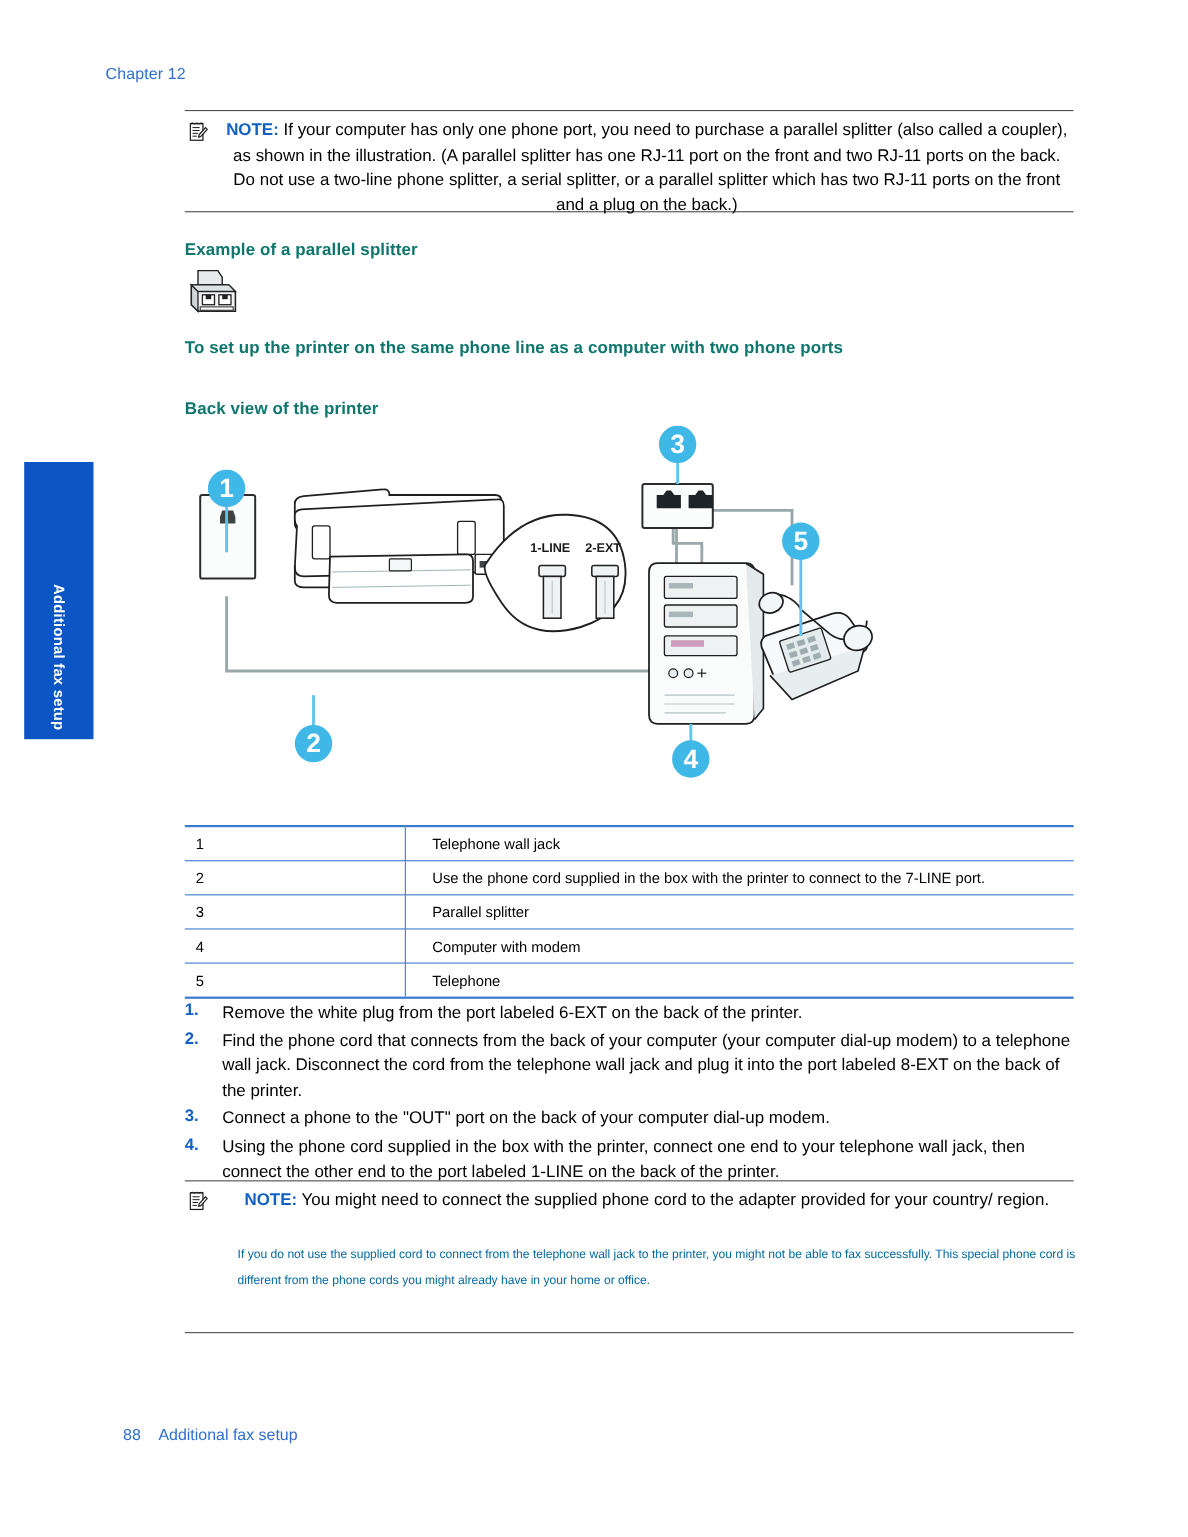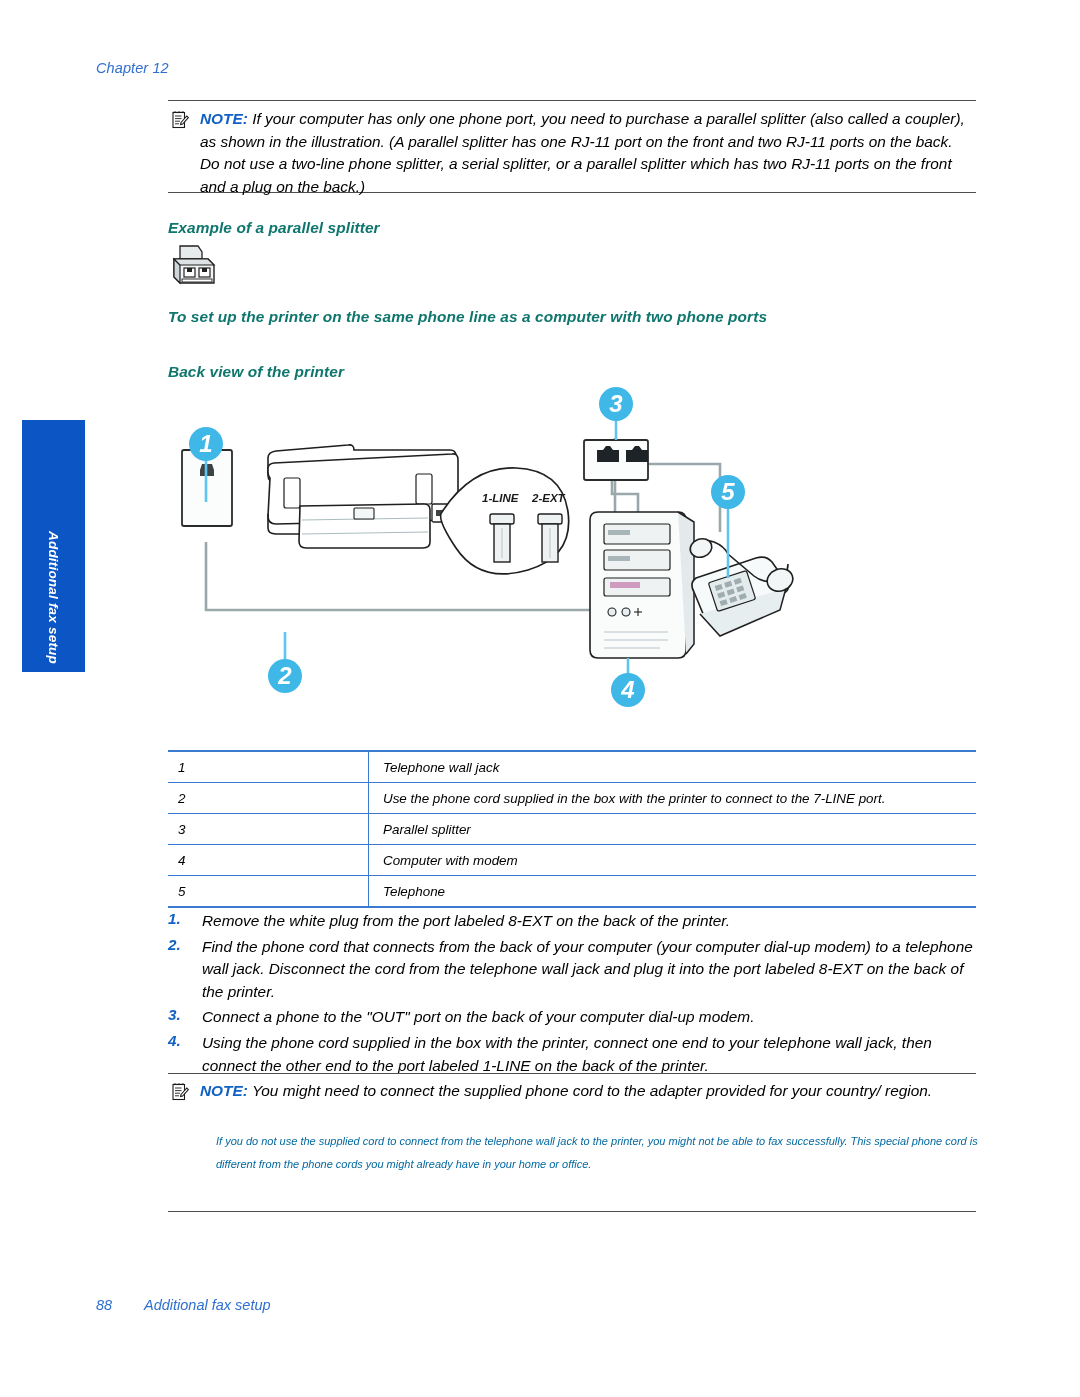--- a/index.html
+++ b/index.html
@@ -2,21 +2,21 @@
 <html><head>
 <meta charset="utf-8">
 <style>
   html,body{margin:0;padding:0;}
   body{
     width:1080px;height:1397px;background:#ffffff;
     font-family:"Liberation Sans", sans-serif;
     color:#000;position:relative;overflow:hidden;
     -webkit-font-smoothing:antialiased;
   }
-  .page{position:absolute;inset:0;font-style:italic;}
+  .page{position:absolute;inset:0;}
 
   
   .chapter{
     position:absolute;left:96px;top:60px;
     font-size:14.5px;color:#2f6fd0;letter-spacing:.1px;
   }
 
   
   .side-tab{
     position:absolute;left:22px;top:420px;width:63px;height:252px;
@@ -28,21 +28,21 @@
     translate:63px 0;
     display:flex;align-items:center;justify-content:flex-end;
     color:#fff;font-size:13.5px;font-weight:bold;letter-spacing:.2px;
     padding-right:8px;box-sizing:border-box;
   }
 
   
   .rule{position:absolute;background:#4d4d4d;height:1.4px;}
 
   
-  .note{position:absolute;}
+  .note{position:absolute;text-align:center;}
   .note .note-icon{
     position:absolute;left:0;top:3px;width:17px;height:18px;
   }
   .note .note-body{
     margin-left:28px;font-size:15.4px;line-height:22.6px;color:#000;
   }
   .note-word{color:#1160c4;font-weight:bold;}
 
   
   .h-bold{
@@ -61,40 +61,40 @@
     position:absolute;left:168px;top:750px;width:808px;
     border-collapse:collapse;font-size:13.4px;color:#000;
   }
   .tbl td{
     border-bottom:1.1px solid #3a7ad0;
     padding:7px 0 7px 10px;height:16px;vertical-align:middle;
   }
   .tbl tr:first-child td{border-top:2.6px solid #3a7ad0;}
   .tbl tr:last-child td{border-bottom:2.6px solid #3a7ad0;}
   .tbl td.c1{width:190px;border-right:1.6px solid #3a7ad0;}
-  .tbl td.c2{padding-left:14px;}
+  .tbl td.c2{padding-left:24px;}
 
   
   .steps{position:absolute;left:168px;top:910px;width:812px;}
   .step{position:relative;margin-bottom:3px;min-height:20px;}
   .step-num{
     position:absolute;left:0;top:0;width:26px;text-align:left;
     font-size:15.2px;font-weight:bold;color:#1160c4;
   }
   .step-txt{
     margin-left:34px;font-size:15.4px;line-height:22.6px;color:#000;
   }
 
   .para{
     position:absolute;font-size:11px;line-height:22.6px;color:#0369a1;
   }
 
   
   .footer{
-    position:absolute;left:96px;top:1297px;font-size:14.5px;color:#2f6fd0;
+    position:absolute;left:96px;top:1297px;font-size:14.5px;color:#2f6fd0;text-align:center;
   }
   .footer .pg{display:inline-block;width:48px;}
 </style>
 </head>
 <body>
 
 <div class="page">
 
   <div class="chapter">Chapter 12</div>
 
@@ -290,21 +290,21 @@
       <tr>
         <td class="c1">5</td>
         <td class="c2">Telephone</td>
       </tr>
     </tbody>
   </table>
 
   <div class="steps">
     <div class="step">
       <span class="step-num">1.</span>
-      <div class="step-txt">Remove the white plug from the port labeled 8-EXT on the back of the printer.</div>
+      <div class="step-txt">Remove the white plug from the port labeled 6-EXT on the back of the printer.</div>
     </div>
     <div class="step">
       <span class="step-num">2.</span>
       <div class="step-txt">Find the phone cord that connects from the back of your computer (your computer dial-up modem) to a telephone wall jack. Disconnect the cord from the telephone wall jack and plug it into the port labeled 8-EXT on the back of the printer.</div>
     </div>
     <div class="step">
       <span class="step-num">3.</span>
       <div class="step-txt">Connect a phone to the "OUT" port on the back of your computer dial-up modem.</div>
     </div>
     <div class="step">

